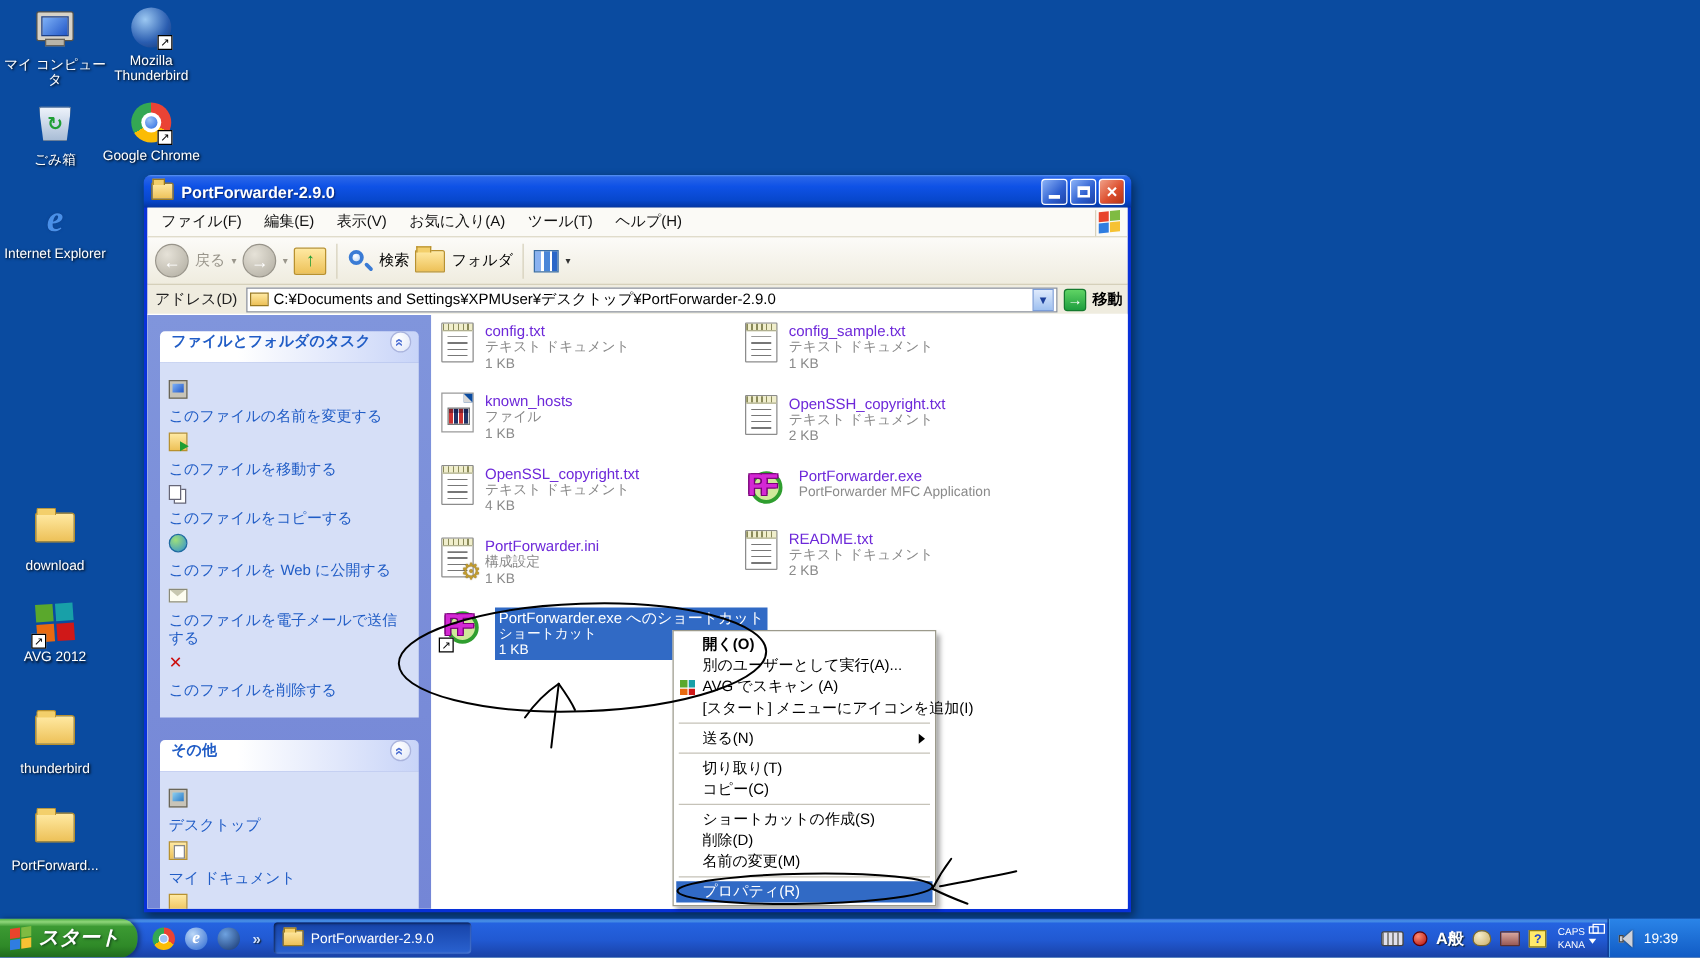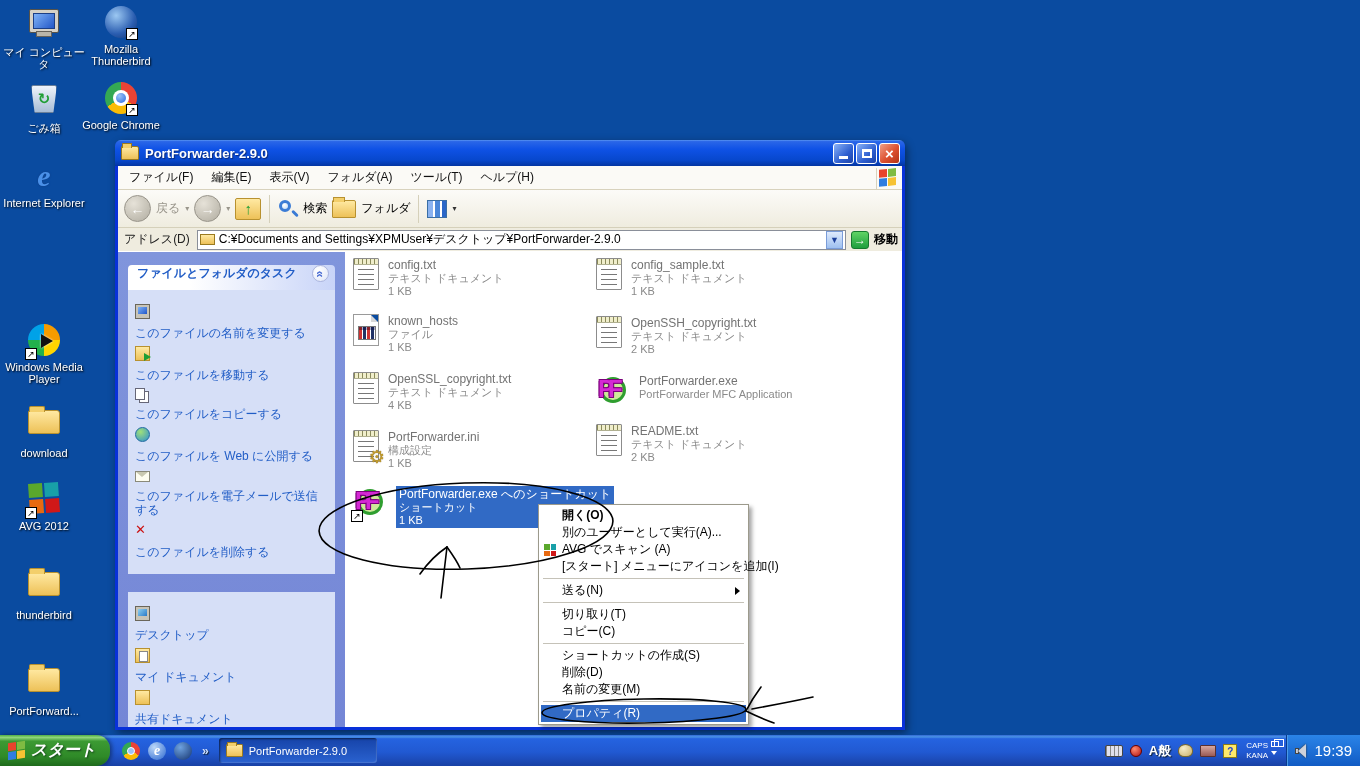--- a/index.html
+++ b/index.html
@@ -7,21 +7,21 @@
   body { font-family:"Liberation Sans","DejaVu Sans",sans-serif; }
   .screen { position:relative; width:1360px; height:766px; background:#0a4ba0; overflow:hidden; }
 
   
   .dicon { position:absolute; width:84px; text-align:center; cursor:default; }
   .dicon .dlabel { margin-top:3px; font-size:11px; color:#fff; text-shadow:1px 1px 2px #000; line-height:12px; }
   .dicon .dimg { width:34px; height:34px; margin:0 auto; position:relative; }
   .d-c1 { left:2px; } .d-c2 { left:79px; }
   .p-mycomp { top:6px; } .p-moz { top:6px; } .p-bin { top:82px; } .p-chrome { top:82px; }
   .p-ie { top:160px; } .p-acro { top:242px; } .p-wmp { top:324px; } .p-dl { top:404px; }
-  .p-avg { top:481px; } .p-tb { top:566px; } .p-pf { top:662px;text-align:center; }
+  .p-avg { top:481px; } .p-tb { top:566px; } .p-pf { top:644px;text-align:center; }
 
   .ic-monitor { width:30px; height:24px; margin:3px auto 0; background:#d6d2c8; border:1px solid #55524a; border-radius:2px; padding:3px; }
   .ic-monitor .scr { width:100%; height:100%; background:linear-gradient(135deg,#7fb2f7,#2257c8); border:1px solid #1c3f86; }
   .ic-monitor::after { content:""; display:block; width:14px; height:4px; background:#b9b5a9; margin:2px auto 0; border:1px solid #66625a; }
   .ic-ball { width:30px; height:30px; margin:2px auto 0; border-radius:50%; }
   .ic-moz { background:radial-gradient(circle at 35% 30%,#9cc8f2,#2a5db0 60%,#15356e); }
   .ic-bin { width:26px; height:28px; margin:3px auto 0; background:linear-gradient(#eef3fb,#a9bdd6); border:1px solid #6a7f99; border-radius:2px 2px 4px 4px; clip-path:polygon(0 0,100% 0,86% 100%,14% 100%); position:relative; }
   .ic-bin span { position:absolute; left:0; right:0; top:4px; color:#1f9e35; font-weight:bold; font-size:15px; }
   .ic-chrome { background:conic-gradient(#ea4335 0 33%, #fbbc05 33% 66%, #34a853 66% 100%); position:relative; }
   .ic-chrome::before { content:""; position:absolute; inset:8px; background:#fff; border-radius:50%; }
@@ -108,21 +108,21 @@
   .si-mycomp { background:#c8c4b8; border:1px solid #6a665a; padding:2px; }
   .si-mycomp i { display:block; width:100%; height:7px; background:linear-gradient(135deg,#7fb2f7,#2257c8); }
   .si-mynet { border-radius:50%; background:radial-gradient(circle at 35% 30%,#9cc8f2,#2a5db0); border:1px solid #1c3f86; }
 
   .filearea { flex:1; position:relative; background:#fff; }
   .fitem { position:absolute; display:flex; gap:9px; align-items:flex-start; }
   .fi-1 { left:8px; top:6px; } .fi-2 { left:8px; top:62px; } .fi-3 { left:8px; top:120px; }
   .fi-4 { left:8px; top:178px; } .fi-5 { left:8px; top:234px; }
   .fi-6 { left:251px; top:6px; } .fi-7 { left:251px; top:64px; } .fi-8 { left:251px; top:122px; } .fi-9 { left:251px; top:172px;justify-content:space-between; }
   .ftext { font-size:12px; line-height:14px; }
-  .fname { color:#737373; }
+  .fname { color:#6d28d9; }
   .fmeta { color:#8a8a8a; font-size:11px; line-height:13px; }
   .fitem.selected .ftext { background:#316ac5; padding:1px 3px; }
   .fitem.selected .fname, .fitem.selected .fmeta { color:#fff; }
 
   .icon-textdoc { width:26px; height:32px; background:#fff; border:1px solid #8c8c8c; border-radius:1px; position:relative; flex:none; }
   .icon-textdoc::before { content:""; position:absolute; top:0; left:0; right:0; height:5px; background-color:#f0eecb; background-image:repeating-linear-gradient(90deg,#8a8a5a 0 1px,transparent 1px 4px); border-bottom:1px solid #b0b090; }
   .icon-textdoc::after { content:""; position:absolute; left:4px; right:4px; top:10px; height:17px; background:repeating-linear-gradient(180deg,#777 0 1px,transparent 1px 5px); }
   .icon-gearwrap { position:relative; flex:none; }
   .gear-icon { position:absolute; right:-6px; bottom:-4px; font-size:18px; line-height:18px; color:#c09a2e; text-shadow:0 0 1px #6b5312; }
   .gear-icon::before { content:"\2699"; }
@@ -175,21 +175,21 @@
   .ime-help::before { content:"?"; }
   .ime-locks { display:flex; flex-direction:column; justify-content:center; gap:1px; margin-left:2px; }
   .lockrow { display:flex; align-items:flex-start; gap:3px; color:#fff; font-size:8px; line-height:9px; }
   .mini-win { width:8px; height:6px; border:1px solid #fff; position:relative; }
   .mini-win::before { content:""; position:absolute; left:2px; top:-3px; width:8px; height:6px; border:1px solid #fff; }
   .mini-down { border-top:4px solid #fff; border-left:3px solid transparent; border-right:3px solid transparent; }
   .tray { height:31px; width:74px; background:linear-gradient(180deg,#2a84e8,#115bc4); border-left:1px solid #0a3a8c; box-shadow:inset 1px 0 0 #4a9ae8; display:flex; align-items:center; gap:6px; padding:0 8px; }
   .spk { position:relative; width:14px; height:14px; }
   .spk .spk-body { position:absolute; left:0; top:4px; width:4px; height:6px; background:#cfd2da; border:1px solid #444; }
   .spk .spk-cone { position:absolute; left:3px; top:0px; border-right:8px solid #cfd2da; border-top:7px solid transparent; border-bottom:7px solid transparent; filter:drop-shadow(0 0 1px #333); }
-  .tray .time { color:#fff; font-size:15px; }
+  .tray .time { color:#fff; font-size:11px; }
 </style>
 </head>
 <body>
 
 <div class="screen">
 
   <div class="dicon d-c1 p-mycomp">
     <div class="dimg">
         <div class="ic-monitor">
           <div class="scr"></div>
@@ -215,27 +215,20 @@
   <div class="dicon d-c2 p-chrome">
     <div class="dimg">
         <div class="ic-ball ic-chrome" style="width:32px;height:32px;margin:0 auto;"></div>
         <span class="sc-badge" style="left:22px;bottom:0;"></span>
       </div>
     <div class="dlabel">Google Chrome</div>
   </div>
   <div class="dicon d-c1 p-ie">
     <div class="dimg"><span class="ic-ie">e</span></div>
     <div class="dlabel">Internet Explorer</div>
-  </div>
-  <div class="dicon d-c1 p-wmp">
-    <div class="dimg">
-        <div class="ic-ball ic-wmp" style="width:32px;height:32px;margin:0 auto;"></div>
-        <span class="sc-badge"></span>
-      </div>
-    <div class="dlabel">Windows Media Player</div>
   </div>
   <div class="dicon d-c1 p-dl">
     <div class="dimg">
         <div class="ic-folder"></div>
       </div>
     <div class="dlabel">download</div>
   </div>
   <div class="dicon d-c1 p-avg">
     <div class="dimg">
         <div class="ic-avg">
@@ -270,21 +263,21 @@
         </div>
       <div class="winbtn wb-blue wb-max">
           <i></i>
         </div>
       <div class="winbtn wb-red">×</div>
     </div>
     <div class="menubar">
       <span class="mitem">ファイル(F)</span>
       <span class="mitem">編集(E)</span>
       <span class="mitem">表示(V)</span>
-      <span class="mitem">フォルダ(A)</span>
+      <span class="mitem">お気に入り(A)</span>
       <span class="mitem">ツール(T)</span>
       <span class="mitem">ヘルプ(H)</span>
       <span class="spacer"></span>
       <span class="logoflag">
           <i></i>
           <i></i>
           <i></i>
           <i></i>
         </span>
     </div>
@@ -347,20 +340,24 @@
                 <span class="si si-mail"></span>
                 <span>このファイルを電子メールで送信する</span>
               </div>
             <div class="task">
                 <span class="si si-del"></span>
                 <span>このファイルを削除する</span>
               </div>
           </div>
         </div>
         <div class="panel">
+          <div class="panel-header">
+            <span>その他</span>
+            <span class="chev up"></span>
+          </div>
           <div class="panel-body">
             <div class="task">
                 <span class="si si-desktop">
                   <i></i>
                 </span>
                 <span>デスクトップ</span>
               </div>
             <div class="task">
                 <span class="si si-mydocs"></span>
                 <span>マイ ドキュメント</span>

